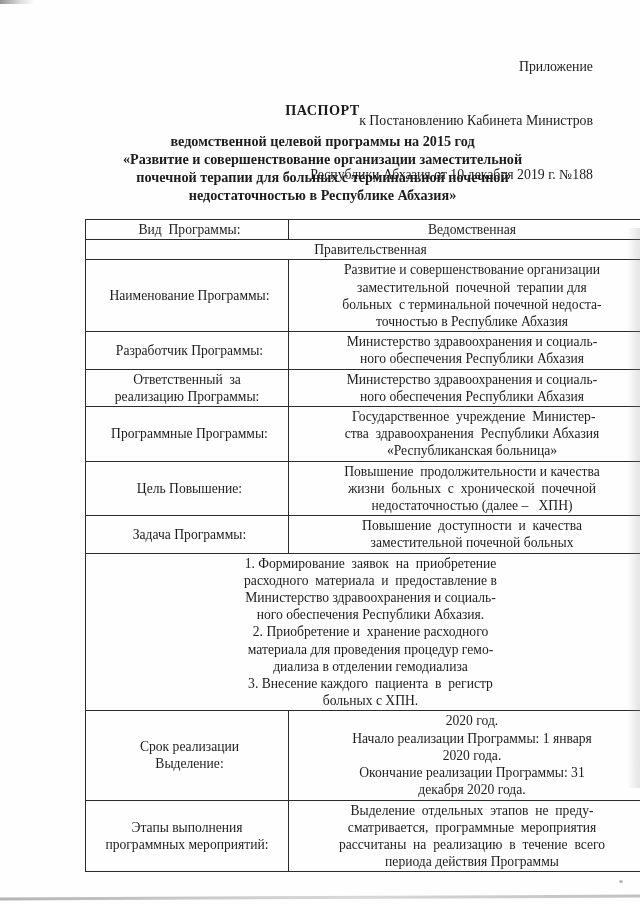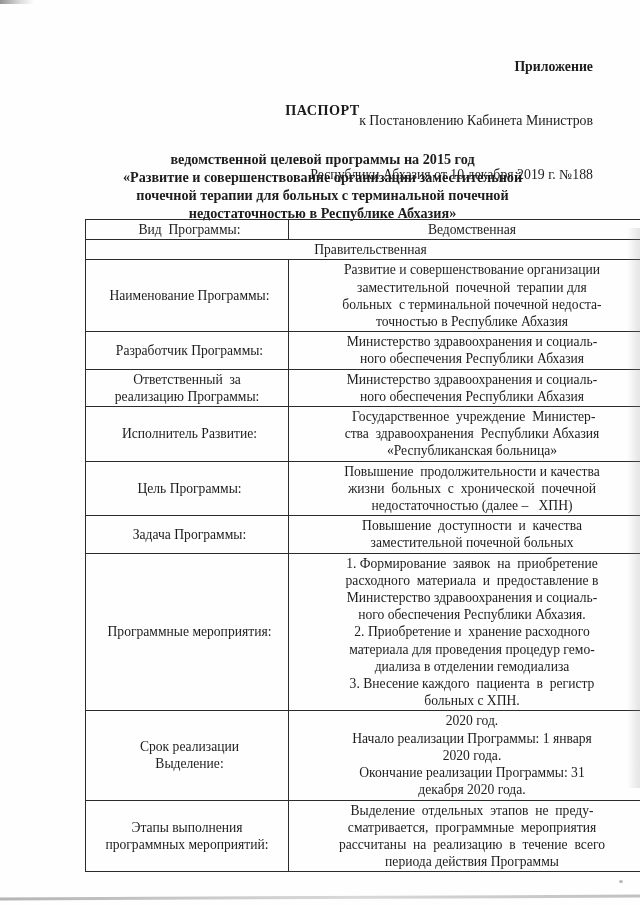--- a/index.html
+++ b/index.html
@@ -25,35 +25,35 @@
   
   .doc-header {
     position: absolute;
     top: 22px;
     right: 47px;
     text-align: right;
     font-size: 13.8px;
     line-height: 18px;
     white-space: pre-wrap;
   }
-  .doc-header .hdr-line1 { font-weight: bold; }
+  .doc-header .hdr-line1 { font-weight: normal; }
 
   
   .doc-title {
     position: absolute;
     top: 101px;
     left: 40px;
     width: 565px;
     text-align: center;
     font-weight: bold;
     font-size: 14.2px;
     line-height: 18px;
   }
   .doc-title .title-main {
-    margin-bottom: 31px;
+    margin-bottom: 13px;
     letter-spacing: 0.5px;
   }
   .doc-title .title-sub {
     white-space: pre-wrap;
   }
 
   
   .doc-table {
     position: absolute;
     top: 219px;
@@ -150,38 +150,37 @@
       <div class="t-value">Министерство здравоохранения и социаль-
 ного обеспечения Республики Абхазия</div>
     </div>
     <div class="t-row outdent">
       <div class="t-label">Ответственный  за
 реализацию Программы:</div>
       <div class="t-value">Министерство здравоохранения и социаль-
 ного обеспечения Республики Абхазия</div>
     </div>
     <div class="t-row">
-      <div class="t-label">Исполнитель Развитие:</div>
+      <div class="t-label">Программные Программы:</div>
       <div class="t-value"> Государственное  учреждение  Министер-
 ства  здравоохранения  Республики Абхазия
 «Республиканская больница»</div>
     </div>
     <div class="t-row">
-      <div class="t-label">Цель Программы:</div>
+      <div class="t-label">Цель Повышение:</div>
       <div class="t-value">Повышение  продолжительности и качества
 жизни  больных  с  хронической  почечной
 недостаточностью (далее –   ХПН)</div>
     </div>
     <div class="t-row">
       <div class="t-label">Задача Программы:</div>
       <div class="t-value">Повышение  доступности  и  качества
 заместительной почечной больных</div>
     </div>
     <div class="t-row">
-      <div class="t-label">Программные мероприятия:</div>
       <div class="t-value">1. Формирование  заявок  на  приобретение
 расходного  материала  и  предоставление в
 Министерство здравоохранения и социаль-
 ного обеспечения Республики Абхазия.
 2. Приобретение и  хранение расходного
 материала для проведения процедур гемо-
 диализа в отделении гемодиализа
 3. Внесение каждого  пациента  в  регистр
 больных с ХПН.</div>
     </div>

